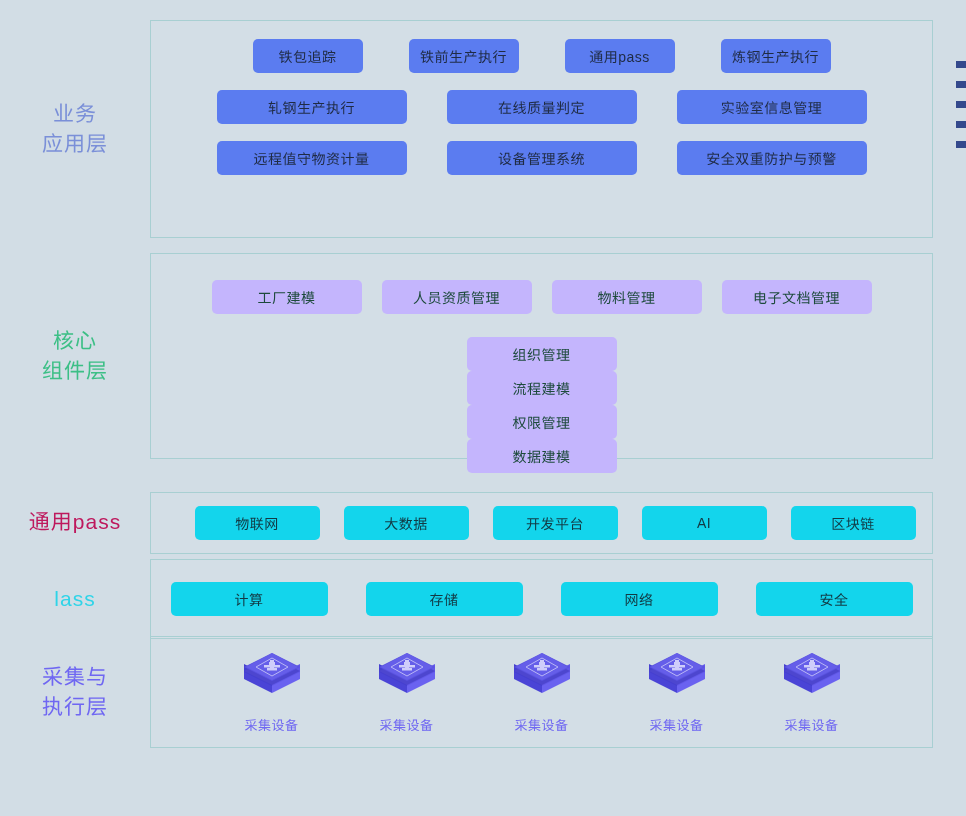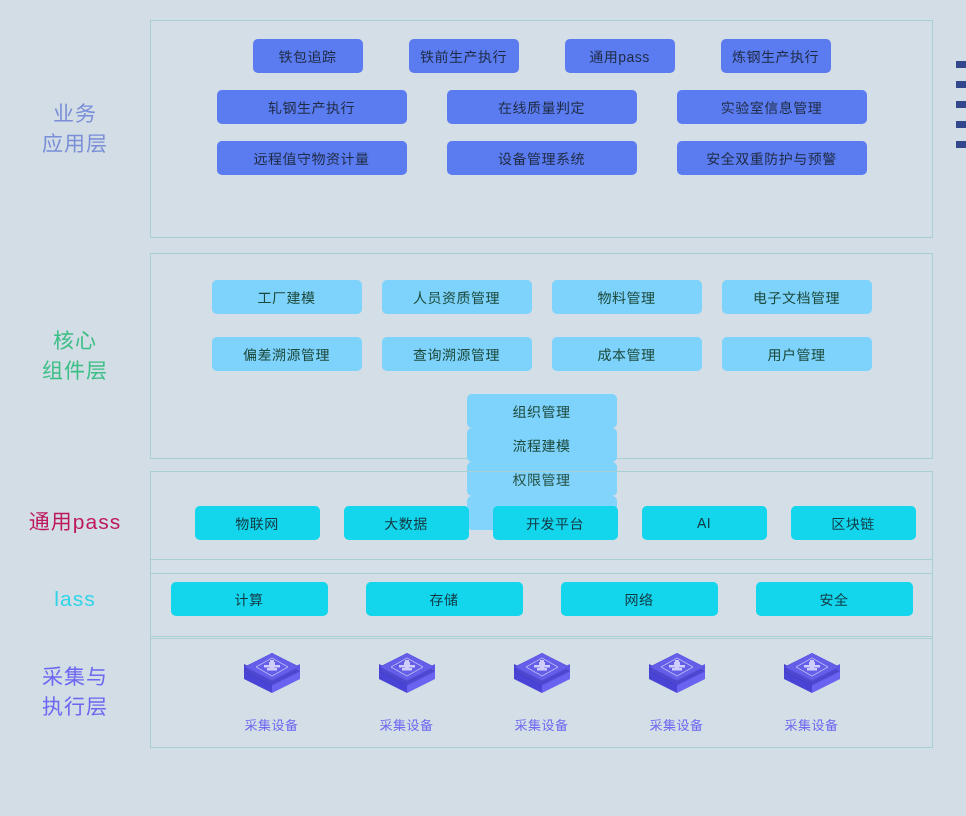--- a/index.html
+++ b/index.html
@@ -73,21 +73,21 @@
     color: #24304a;
     user-select: none;
   }
 
   .chip.blue {
     background: #5b7cf0;
     color: #1f2b44;
     height: 34px;
   }
   .chip.green {
-    background: #7dd3fc;
+    background: #c4b5fd;
     color: #1d4a3c;
     height: 34px;
   }
   .chip.cyan {
     background: #13d5ec;
     color: #123a44;
     height: 34px;
   }
 
   
@@ -100,21 +100,21 @@
 
   
   #core-row { top: 253px; height: 206px; }
   #core-panel { height: 206px; padding: 26px 0 0 0; }
   #core-panel .chip-row { margin-bottom: 23px; }
   #core-panel .chip-row:last-child { margin-bottom: 0; flex-direction: column; }
   #core-panel .chip { width: 150px; margin: 0 10px; }
 
   
   #paas-row { top: 481px; height: 83px; }
-  #paas-panel { height: 103px; display: flex; align-items: center; padding-left: 27px; }
+  #paas-panel { height: 62px; display: flex; align-items: center; padding-left: 27px; }
   #paas-panel .chip-row { width: 100%; }
   #paas-panel .chip { width: 125px; margin: 0 12px; }
 
   
   #iaas-row { top: 559px; height: 80px; }
   #iaas-panel { height: 80px; display: flex; align-items: center; }
   #iaas-panel .chip-row { width: 100%; }
   #iaas-panel .chip { width: 157px; margin: 0 19px; }
 
   
@@ -194,26 +194,20 @@
     <div class="layer-label core">核心
 组件层</div>
     <div class="layer-panel" id="core-panel">
       <div class="chip-row">
         <div class="chip green">工厂建模</div>
         <div class="chip green">人员资质管理</div>
         <div class="chip green">物料管理</div>
         <div class="chip green">电子文档管理</div>
       </div>
       <div class="chip-row">
-        <div class="chip green">偏差溯源管理</div>
-        <div class="chip green">查询溯源管理</div>
-        <div class="chip green">成本管理</div>
-        <div class="chip green">用户管理</div>
-      </div>
-      <div class="chip-row">
         <div class="chip green">组织管理</div>
         <div class="chip green">流程建模</div>
         <div class="chip green">权限管理</div>
         <div class="chip green">数据建模</div>
       </div>
     </div>
   </div>
 
   <div class="layer-row" id="paas-row">
     <div class="layer-label paas">通用pass</div>

